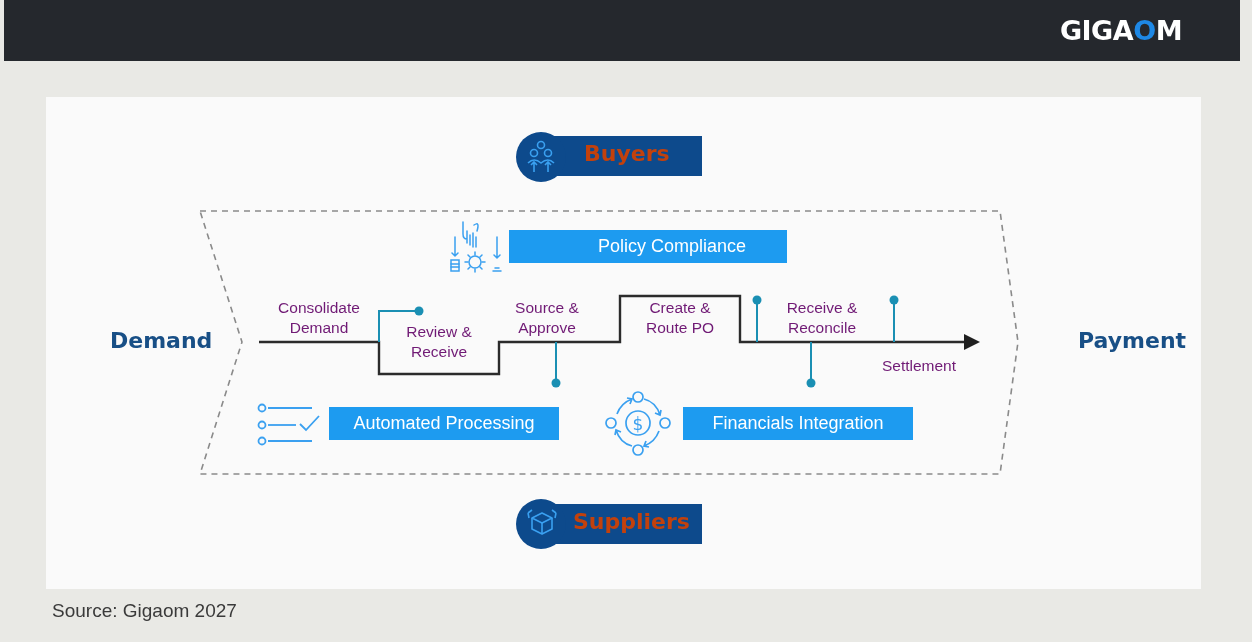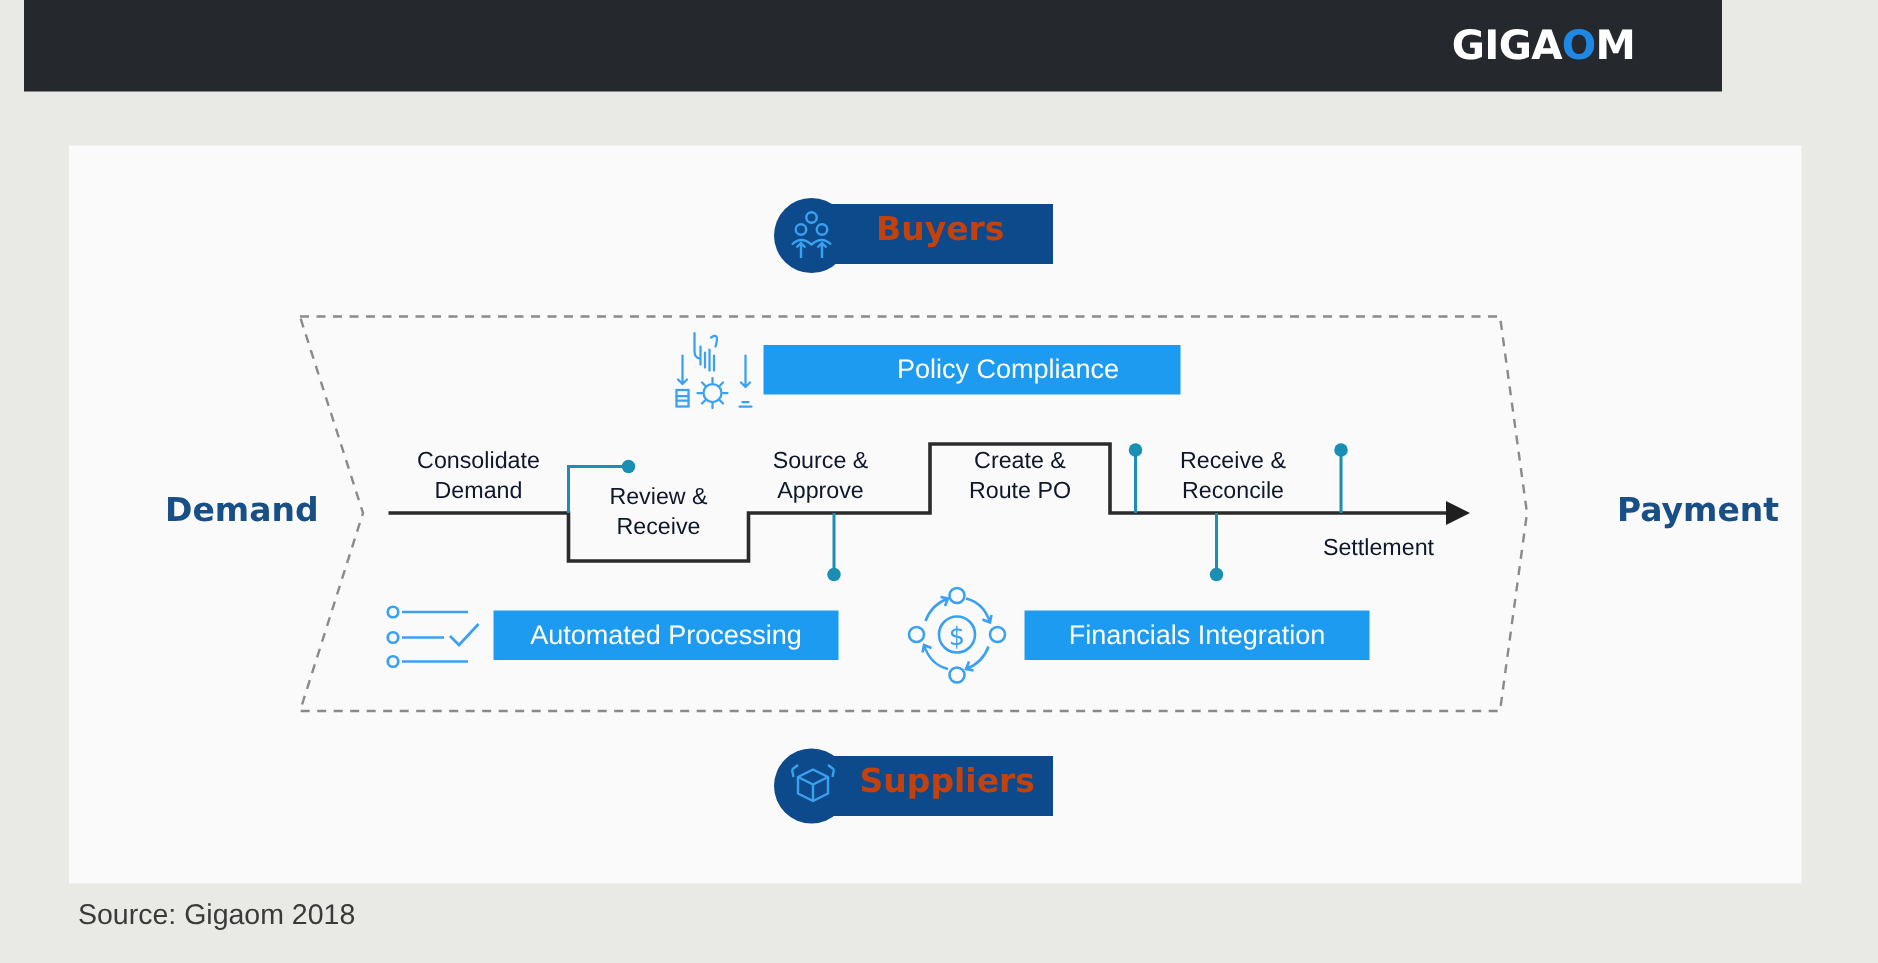--- a/index.html
+++ b/index.html
@@ -1,23 +1,23 @@
 <!DOCTYPE html>
 <html><head>
 <meta charset="utf-8">
 <style>
   html,body{margin:0;padding:0;}
   body{width:1252px;height:642px;background:#e9e9e5;position:relative;overflow:hidden;font-family:"Liberation Sans",sans-serif;}
-  .topbar{position:absolute;left:16px;top:0;width:1132px;height:61px;background:#25282d;}
+  .topbar{position:absolute;left:4px;top:0;width:1236px;height:61px;background:#25282d;}
   .logo{position:absolute;right:58px;top:15px;font-family:"DejaVu Sans",sans-serif;font-weight:bold;font-size:27px;letter-spacing:-0.5px;color:#ffffff;}
   .logo .o{color:#1e88e5;}
   .panel{position:absolute;left:46px;top:97px;width:1155px;height:492px;background:#fafafa;}
   .source{position:absolute;left:52px;top:600px;font-size:19px;color:#3a3a3a;}
   svg.diagram{position:absolute;left:0;top:0;}
-  .lbl{position:absolute;text-align:center;font-size:15.5px;line-height:20px;color:#0f172a;}
+  .lbl{position:absolute;text-align:center;font-size:15.5px;line-height:20px;color:#701a75;}
   .side{position:absolute;font-family:"DejaVu Sans",sans-serif;font-weight:bold;font-size:22px;color:#184f86;}
   .pill-text{position:absolute;color:#c2410c;font-family:"DejaVu Sans",sans-serif;font-weight:bold;font-size:22px;}
   .feat-box{position:absolute;background:#1d9bf0;color:#ffffff;font-size:18px;display:flex;align-items:center;justify-content:center;}
 </style>
 </head>
 <body>
 
 <div class="topbar">
   <div class="logo"><span>GIGA</span><span class="o">O</span><span>M</span></div>
 </div>
@@ -131,13 +131,13 @@
   <div>Route PO</div>
 </div>
 <div class="lbl" style="left:762px;top:298px;width:120px;">
   <div>Receive &amp;</div>
   <div>Reconcile</div>
 </div>
 <div class="lbl" style="left:859px;top:356px;width:120px;">
   <div>Settlement</div>
 </div>
 
-<div class="source">Source: Gigaom 2018</div>
+<div class="source">Source: Gigaom 2027</div>
 
 </body></html>

